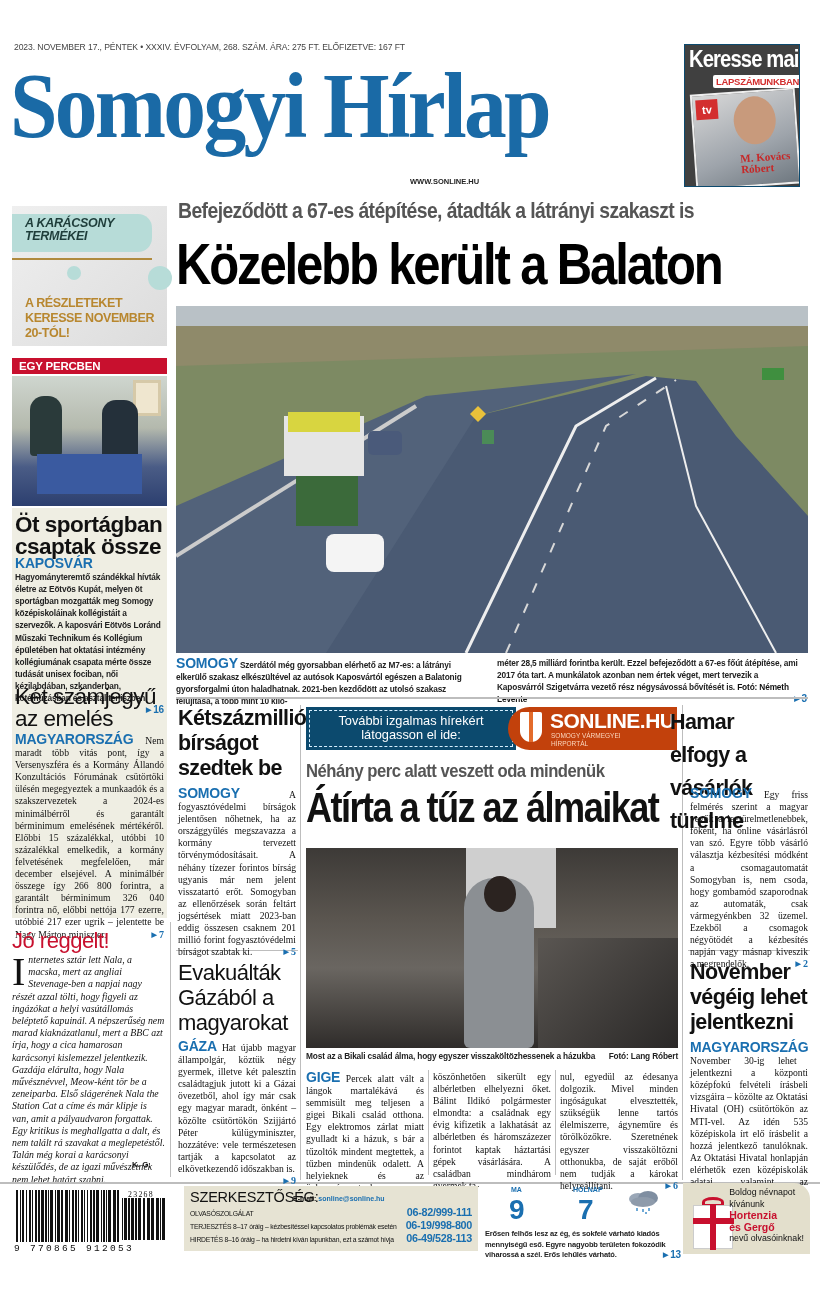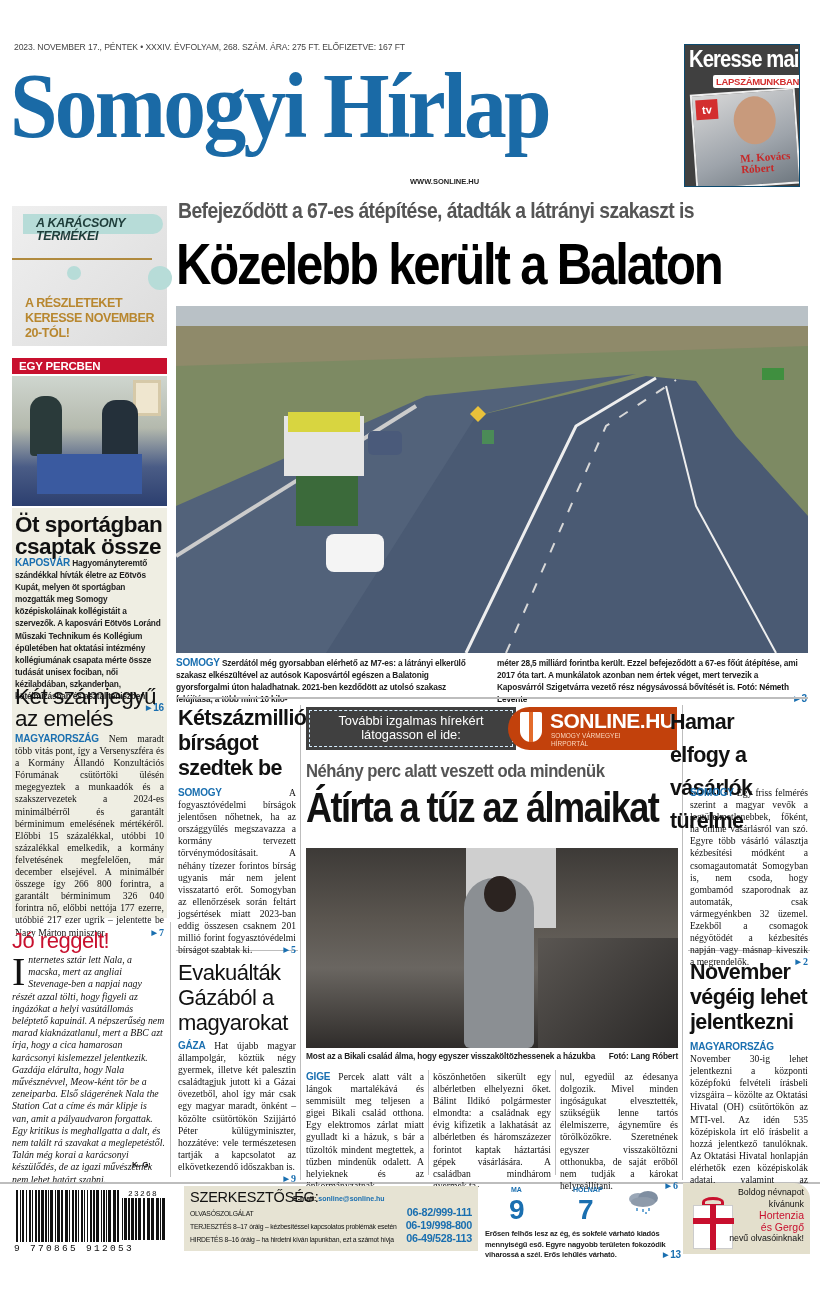--- a/index.html
+++ b/index.html
@@ -1,41 +1,41 @@
 <!DOCTYPE html>
 <html><head>
 <meta charset="utf-8">
 <style>
   *{box-sizing:border-box;margin:0;padding:0}
   html,body{width:820px;height:1293px;background:#fff;overflow:hidden}
   body{position:relative;font-family:"Liberation Sans",sans-serif;color:#111}
   .abs{position:absolute}
   .cond{font-family:"Liberation Sans",sans-serif;font-weight:700;letter-spacing:-0.03em}
   .serif{font-family:"Liberation Serif",serif}
-  .kick{color:#1a6fb0;font-weight:700;font-family:"Liberation Sans",sans-serif;font-size:10px;letter-spacing:-0.2px}
+  .kick{color:#1a6fb0;font-weight:700;font-family:"Liberation Sans",sans-serif;font-size:14px;letter-spacing:-0.2px}
   .pref{color:#1a6fb0;font-weight:700;font-size:10px;white-space:nowrap}
   .pref::before{content:"\25B6";font-size:7px;margin-right:2px;vertical-align:1px}
   p.body{font-size:9.6px;line-height:12.1px;text-align:justify}
   .rule{position:absolute;background:#bdbdbd}
 
   
   #dateline{left:14px;top:42px;font-size:8.6px;font-weight:400;color:#444;letter-spacing:-0.1px;white-space:nowrap}
   #logo{left:10px;top:48px;font-family:"Liberation Serif",serif;font-weight:700;font-size:93px;color:#1a6aa6;letter-spacing:-3px;white-space:nowrap;transform:scaleX(0.92);transform-origin:left top;line-height:115px}
   #weburl{left:410px;top:177px;font-size:7.5px;font-weight:700;color:#222}
   #promo{left:684px;top:44px;width:116px;height:143px;background:#404040;border:1px solid #0c4a6e;overflow:hidden}
   #promo .t1{position:absolute;left:4px;top:1px;color:#fff;font-weight:700;font-size:23px;letter-spacing:-1px;white-space:nowrap;transform:scaleX(0.88);transform-origin:left}
   #promo .t2{position:absolute;left:28px;top:30px;background:#fff;color:#d32f2f;font-weight:700;font-size:9.5px;padding:1px 3px;letter-spacing:-0.3px;border-radius:2px;white-space:nowrap}
   #promo .mag{position:absolute;left:8px;top:46px;width:105px;height:96px;background:linear-gradient(160deg,#d8d8d8,#9ea4ab 60%,#6f7880);transform:rotate(-4deg);border:2px solid #eee}
   #promo .mag .tv{position:absolute;left:3px;top:4px;width:22px;height:20px;background:#d32f2f;color:#fff;font-weight:700;font-size:11px;text-align:center;line-height:20px}
   #promo .mag .face{position:absolute;left:40px;top:4px;width:42px;height:48px;border-radius:50%;background:#c89a7c}
   #promo .mag .name{position:absolute;left:44px;top:60px;color:#c62828;font-weight:700;font-size:11px;font-family:"Liberation Serif",serif;line-height:11px}
 
   
   #xmas{left:12px;top:206px;width:155px;height:140px;background:linear-gradient(135deg,#efefef,#dcdcdc);}
-  #xmas .tab{position:absolute;left:11px;top:8px;width:140px;height:20px;background:#b7dcd8;border-radius:0 14px 14px 0}
+  #xmas .tab{position:absolute;left:0;top:8px;width:140px;height:38px;background:#b7dcd8;border-radius:0 14px 14px 0}
   #xmas .tab span{position:absolute;left:13px;top:3px;font-weight:700;font-style:italic;font-size:12.5px;color:#1e3d3a;line-height:13px;letter-spacing:-0.3px}
   #xmas .line{position:absolute;left:0;top:52px;width:140px;height:2px;background:#b08a3e}
   #xmas .orn1{position:absolute;left:55px;top:60px;width:14px;height:14px;border-radius:50%;background:#b7dcd8}
   #xmas .orn2{position:absolute;left:136px;top:60px;width:24px;height:24px;border-radius:50%;background:#b7dcd8}
   #xmas .cta{position:absolute;left:13px;top:90px;font-weight:700;font-size:12.5px;color:#b8872f;line-height:15px;letter-spacing:-0.4px}
   #egy{left:12px;top:358px;width:155px;height:16px;background:#c8102e;color:#fff;font-weight:700;font-size:11.5px;padding-left:7px;line-height:16px;letter-spacing:-0.2px}
   #egyphoto{left:12px;top:376px;width:155px;height:130px;background:linear-gradient(180deg,#cfd6cf 0%,#b4b9ad 40%,#4a5c86 70%,#2c3f6f 100%)}
   #egyphoto .p1{position:absolute;left:18px;top:20px;width:32px;height:60px;background:#2a3a3a;border-radius:14px 14px 4px 4px}
   #egyphoto .p2{position:absolute;left:90px;top:24px;width:36px;height:58px;background:#24303a;border-radius:14px 14px 4px 4px}
   #egyphoto .tbl{position:absolute;left:25px;top:78px;width:105px;height:40px;background:#3a5aa0}
@@ -60,21 +60,21 @@
   #caption1{left:176px;top:657px;width:306px}
   #caption2{left:497px;top:657px;width:310px}
   .cap8{font-size:8.3px;line-height:12.1px;font-weight:700;color:#222;letter-spacing:-0.15px}
 
   
   #h-ketsz{left:178px;top:706px;font-size:21.5px;line-height:25px;letter-spacing:-0.6px}
   #t-ketsz{left:178px;top:787px;width:118px}
   #h-evak{left:178px;top:960px;font-size:22px;line-height:25px;letter-spacing:-0.5px}
   #t-evak{left:178px;top:1040px;width:118px}
   #sonbanner{left:306px;top:707px;width:371px;height:43px}
-  #sonbanner .bl{position:absolute;left:0;top:0;width:210px;height:43px;background:#404040}
+  #sonbanner .bl{position:absolute;left:0;top:0;width:210px;height:43px;background:#0c4a6e}
   #sonbanner .bl::after{content:"";position:absolute;left:3px;top:3px;right:3px;bottom:3px;border:1px dashed #d7efff}
   #sonbanner .bl span{position:absolute;left:0;width:210px;text-align:center;color:#fff;font-size:12.8px;line-height:14px;top:7px}
   #sonbanner .or{position:absolute;left:202px;top:0;width:169px;height:43px;background:#c2410c;border-radius:22px 0 0 22px}
   #sonbanner .shield{position:absolute;left:12px;top:5px;width:22px;height:30px;background:#fff;border-radius:2px 2px 12px 12px}
   #sonbanner .shield::after{content:"";position:absolute;left:9px;top:0;width:4px;height:30px;background:#e36b2b}
   #sonbanner .name{position:absolute;left:42px;top:2px;color:#fff;font-weight:700;font-size:21px;letter-spacing:-0.5px}
   #sonbanner .sub{position:absolute;left:43px;top:25px;color:#fbd7bf;font-size:6.5px;line-height:7.5px}
   #kick2{left:306px;top:760px;font-size:18.5px;color:#555;white-space:nowrap;transform:scaleX(0.9);transform-origin:left}
   #h-atirta{left:306px;top:784px;font-size:42px;line-height:48px;white-space:nowrap;letter-spacing:-1.8px;transform:scaleX(0.86);transform-origin:left}
   #firephoto{left:306px;top:848px;width:372px;height:200px;background:linear-gradient(180deg,#3d3a37 0%,#5a554f 35%,#6a6661 60%,#2f2c2a 100%);overflow:hidden}
@@ -91,39 +91,39 @@
   
   #h-hamar{left:670px;top:706px;font-size:21.5px;line-height:33px;letter-spacing:-0.6px}
   #t-hamar{left:690px;top:787px;width:118px}
   #h-nov{left:690px;top:960px;font-size:21.5px;line-height:25px;letter-spacing:-0.6px}
   #t-nov{left:690px;top:1041px;width:118px}
 
   
   #barcode{left:14px;top:1190px;width:150px;height:52px;display:flex;align-items:flex-end}
   #barcode2{left:120px;top:1198px;width:46px;height:42px}
   #bcnum{left:14px;top:1243px;font-size:9.5px;letter-spacing:2.3px;font-family:"Liberation Mono",monospace}
-  #bcnum2{left:128px;top:1190px;font-size:7.8px;letter-spacing:1.3px;font-family:Liberation Mono, monospace}
+  #bcnum2{left:128px;top:1190px;font-size:7.8px;letter-spacing:1.3px;font-family:Liberation Serif, serif}
   #szerk{left:184px;top:1186px;width:294px;height:65px;background:#e6e3d3}
   #szerk .t{position:absolute;left:6px;top:3px;font-size:14.5px;letter-spacing:-0.2px}
   #szerk .em{position:absolute;left:109px;top:9px;font-size:7px;font-weight:700}
   #szerk .em b{color:#1a6fb0}
   #szerk .row{position:absolute;left:6px;font-size:6.8px;letter-spacing:-0.2px;white-space:nowrap}
   #szerk .ph{position:absolute;right:6px;font-size:10.8px;font-weight:700;color:#1a6fb0;letter-spacing:-0.3px}
   #weather{left:485px;top:1186px;width:196px;height:70px}
   #weather .lbl{position:absolute;font-size:7px;font-weight:700;color:#1a6fb0}
   #weather .num{position:absolute;font-size:28px;font-weight:700;color:#1a6fb0;line-height:28px}
   #weather .cloud{position:absolute;left:141px;top:4px;width:34px;height:24px}
   #weather .txt{position:absolute;left:0;top:43px;width:196px;font-size:7.5px;line-height:10.5px;font-weight:700;color:#222;letter-spacing:-0.15px}
   #nevnap{left:683px;top:1183px;width:127px;height:71px;background:#e3dfcc;border-radius:0 16px 0 0}
   #nevnap .gift{position:absolute;left:10px;top:22px;width:40px;height:44px;background:#fff;border:1px solid #ccc}
   #nevnap .gift::before{content:"";position:absolute;left:16px;top:-1px;width:6px;height:45px;background:#c8102e}
   #nevnap .gift::after{content:"";position:absolute;left:-1px;top:12px;width:41px;height:6px;background:#c8102e}
   #nevnap .bow{position:absolute;left:19px;top:14px;width:22px;height:10px;border:3px solid #c8102e;border-radius:50% 50% 0 0}
-  #nevnap .tx{position:absolute;right:6px;top:4px;text-align:right;font-size:8.8px;line-height:11.5px}
-  #nevnap .names{color:#c8102e;font-weight:400;font-size:10.5px}
+  #nevnap .tx{position:absolute;right:6px;top:4px;text-align:left;font-size:8.8px;line-height:11.5px}
+  #nevnap .names{color:#c8102e;font-weight:700;font-size:10.5px}
 </style>
 </head>
 <body>
 
 <div id="dateline" class="abs">2023. NOVEMBER 17., PÉNTEK • XXXIV. ÉVFOLYAM, 268. SZÁM. ÁRA: 275 FT. ELŐFIZETVE: 167 FT</div>
 <div id="logo" class="abs">Somogyi Hírlap</div>
 <div id="weburl" class="abs">WWW.SONLINE.HU</div>
 <div id="promo" class="abs">
   <div class="t1">Keresse mai</div>
   <div class="t2">LAPSZÁMUNKBAN!</div>

